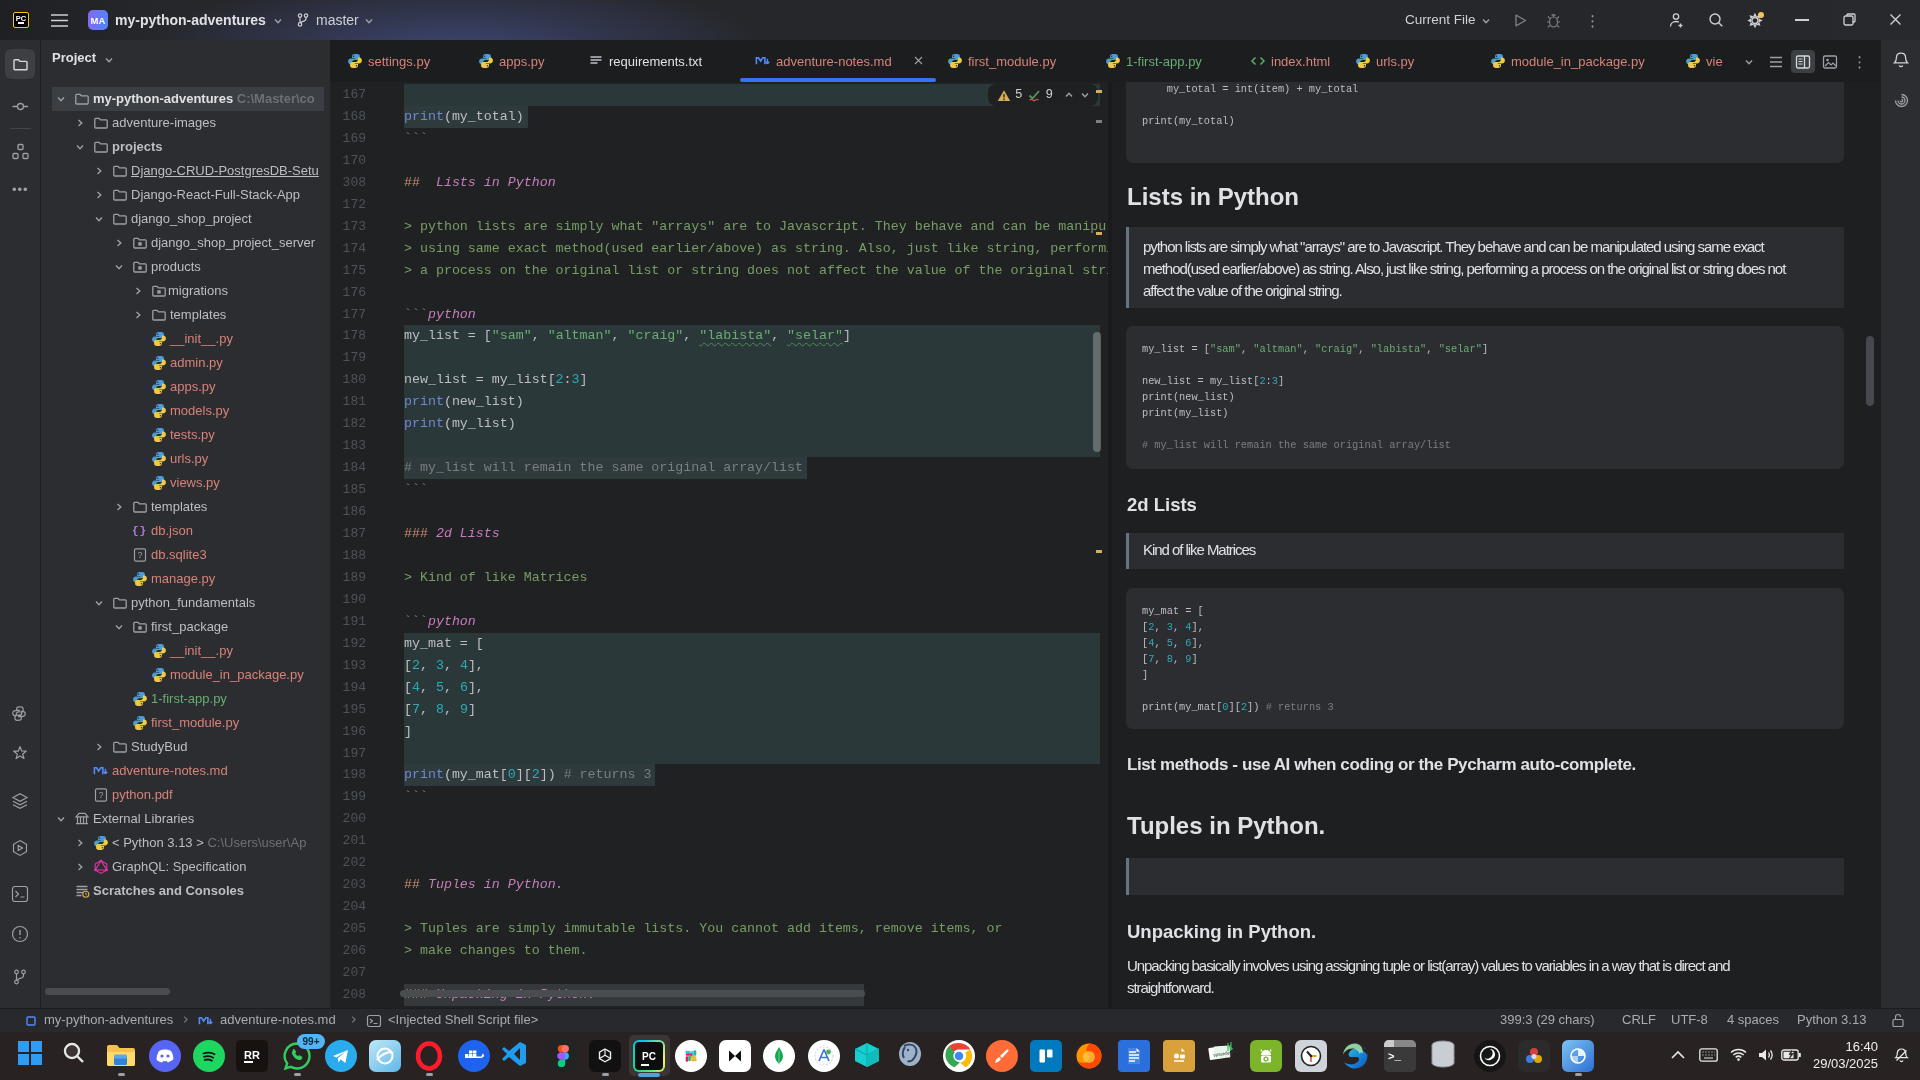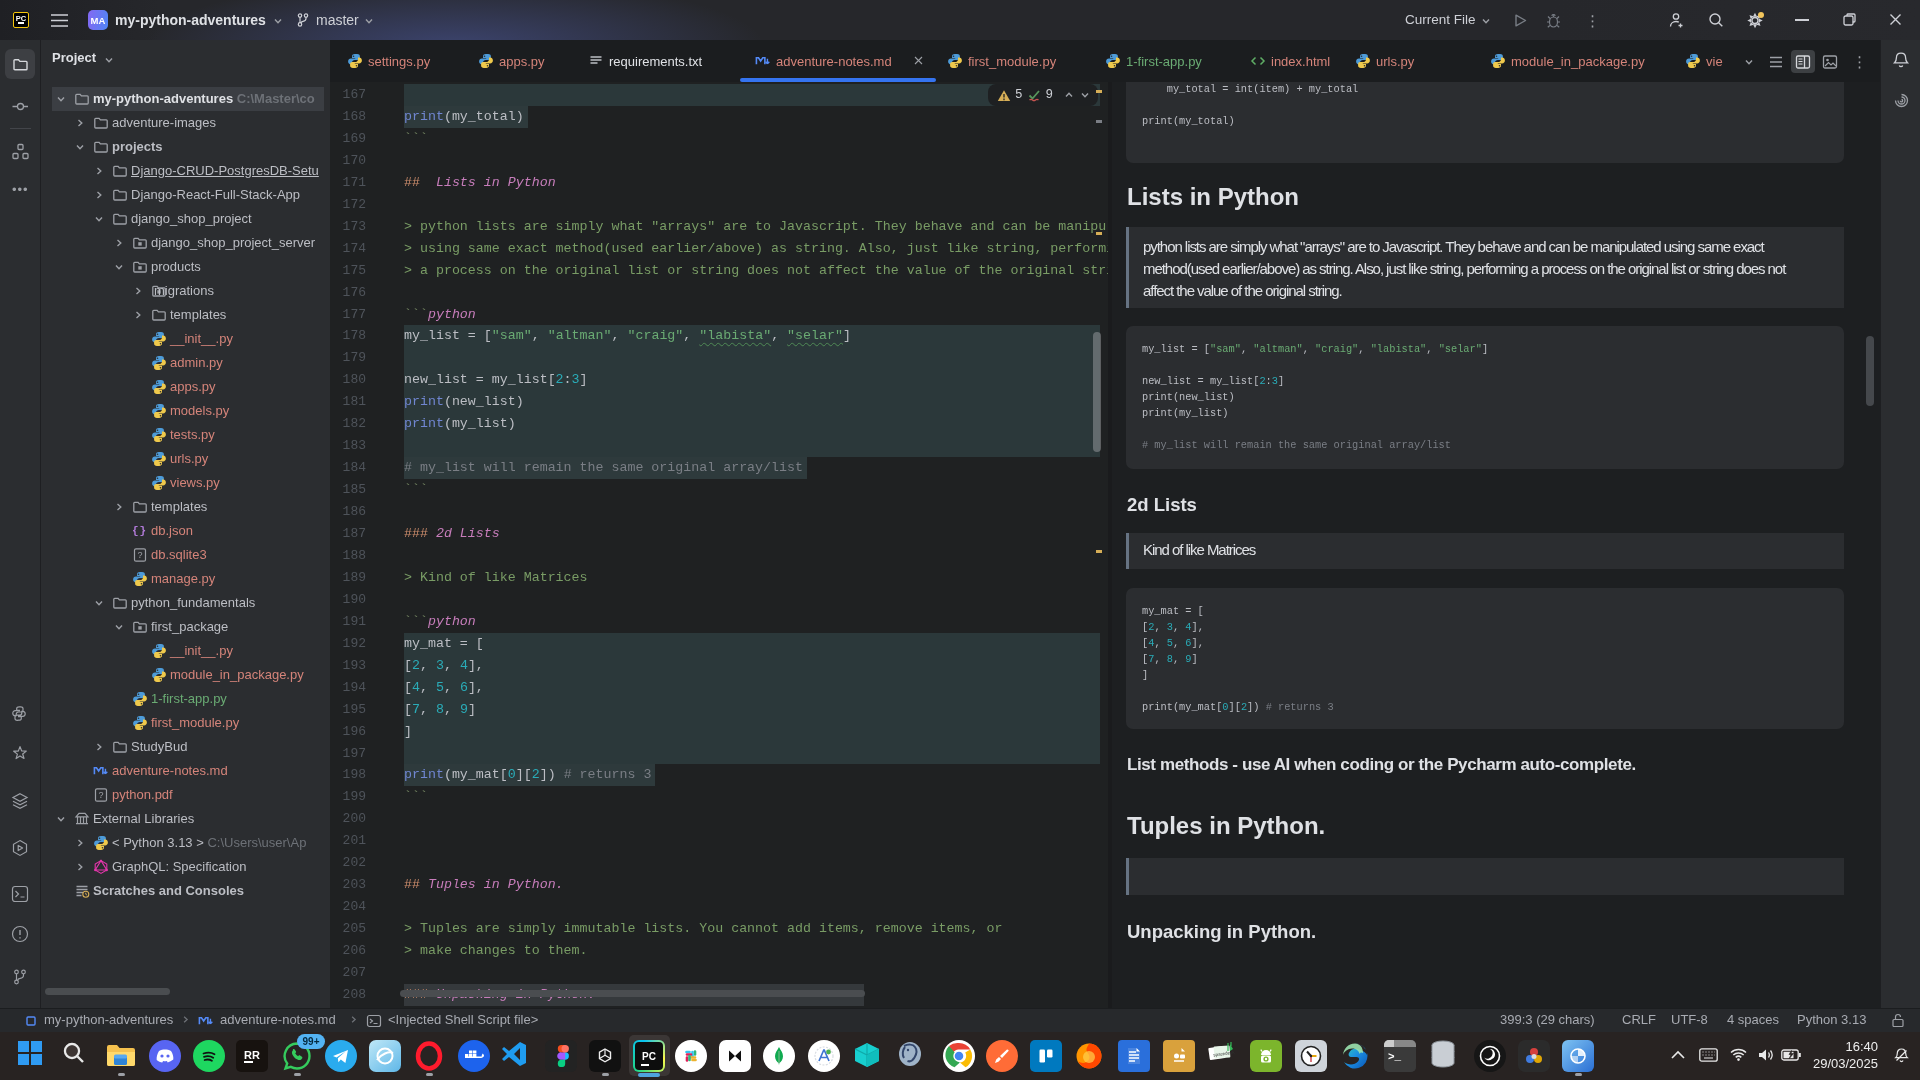--- a/index.html
+++ b/index.html
@@ -328,21 +328,21 @@
           <path d="M4.5 3 7.8 6 4.5 9"></path>
         </g>
       </svg>
     </div>
 <div class="ticon" style="left:109px;top:239px">
       <svg width="16" height="16" viewBox="0 0 16 16">
         <path d="M1.8 4.2c0-.5.4-.9.9-.9h3.4l1.3 1.6h5.9c.5 0 .9.4.9.9v6.3c0 .5-.4.9-.9.9H2.7c-.5 0-.9-.4-.9-.9z" fill="none" stroke="#9da0a6" stroke-width="1.3"></path>
         <rect x="6.3" y="7.2" width="3.4" height="3.4" fill="#9da0a6"></rect>
       </svg>
     </div>
-<div class="trow " style="left:113px;top:239px;">migrations</div>
+<div class="trow " style="left:127px;top:239px;">migrations</div>
 <div class="chev" style="left:90px;top:263px">
       <svg width="12" height="12" viewBox="0 0 12 12">
         <g stroke="#9da0a6" stroke-width="1.4" fill="none">
           <path d="M4.5 3 7.8 6 4.5 9"></path>
         </g>
       </svg>
     </div>
 <div class="ticon" style="left:109px;top:263px">
       <svg width="16" height="16" viewBox="0 0 16 16">
         <path d="M1.8 4.2c0-.5.4-.9.9-.9h3.4l1.3 1.6h5.9c.5 0 .9.4.9.9v6.3c0 .5-.4.9-.9.9H2.7c-.5 0-.9-.4-.9-.9z" fill="none" stroke="#9da0a6" stroke-width="1.3"></path>
@@ -717,21 +717,21 @@
 <div class="fencep" style="left:74px;top:23.95px;width:124px;height:22px"></div>
 <div class="fencep" style="left:74px;top:375.15px;width:403px;height:22px"></div>
 <div class="fencep" style="left:74px;top:682.45px;width:251px;height:22px"></div>
 <div class="abs" style="left:74px;top:901.95px;width:460px;height:22px;background:#35393c"></div>
 <div class="gut" style="left:0;top:2.0px">167</div>
 <div class="gut" style="left:0;top:23.95px">168</div>
 <div class="ln" style="left:74px;top:23.95px"><span class="tb">print</span><span class="tf">(my_total)</span></div>
 <div class="gut" style="left:0;top:45.9px">169</div>
 <div class="ln" style="left:74px;top:45.9px"><span class="td">```</span></div>
 <div class="gut" style="left:0;top:67.85px">170</div>
-<div class="gut" style="left:0;top:89.8px">171</div>
+<div class="gut" style="left:0;top:89.8px">308</div>
 <div class="ln" style="left:74px;top:89.8px"><span class="to">##</span><span class="tv">  Lists in Python</span></div>
 <div class="gut" style="left:0;top:111.75px">172</div>
 <div class="gut" style="left:0;top:133.7px">173</div>
 <div class="ln" style="left:74px;top:133.7px"><span class="tq">&gt; python lists are simply what "arrays" are to Javascript. They behave and can be manipulated</span></div>
 <div class="gut" style="left:0;top:155.65px">174</div>
 <div class="ln" style="left:74px;top:155.65px"><span class="tq">&gt; using same exact method(used earlier/above) as string. Also, just like string, performing</span></div>
 <div class="gut" style="left:0;top:177.6px">175</div>
 <div class="ln" style="left:74px;top:177.6px"><span class="tq">&gt; a process on the original list or string does not affect the value of the original string.</span></div>
 <div class="gut" style="left:0;top:199.55px">176</div>
 <div class="gut" style="left:0;top:221.5px">177</div>
@@ -840,20 +840,21 @@
 <div class="pvcode" style="left:30px;top:521px"><span style="color:#bcbec4">my_mat = [</span></div>
 <div class="pvcode" style="left:30px;top:537px"><span style="color:#bcbec4">[</span><span style="color:#2aacb8">2</span><span style="color:#bcbec4">, </span><span style="color:#2aacb8">3</span><span style="color:#bcbec4">, </span><span style="color:#2aacb8">4</span><span style="color:#bcbec4">],</span></div>
 <div class="pvcode" style="left:30px;top:553px"><span style="color:#bcbec4">[</span><span style="color:#2aacb8">4</span><span style="color:#bcbec4">, </span><span style="color:#2aacb8">5</span><span style="color:#bcbec4">, </span><span style="color:#2aacb8">6</span><span style="color:#bcbec4">],</span></div>
 <div class="pvcode" style="left:30px;top:569px"><span style="color:#bcbec4">[</span><span style="color:#2aacb8">7</span><span style="color:#bcbec4">, </span><span style="color:#2aacb8">8</span><span style="color:#bcbec4">, </span><span style="color:#2aacb8">9</span><span style="color:#bcbec4">]</span></div>
 <div class="pvcode" style="left:30px;top:585px"><span style="color:#bcbec4">]</span></div>
 <div class="pvcode" style="left:30px;top:617px"><span style="color:#bcbec4">print(my_mat[</span><span style="color:#2aacb8">0</span><span style="color:#bcbec4">][</span><span style="color:#2aacb8">2</span><span style="color:#bcbec4">])</span><span style="color:#bcbec4"> </span><span style="color:#7a7e85"># returns 3</span></div>
 <div class="pvh4" style="left:15px;top:673px">List methods - use AI when coding or the Pycharm auto-complete.</div>
 <div class="pvh2" style="left:15px;top:730px">Tuples in Python.</div>
 <div class="bq" style="top:776px;height:37px"></div>
 <div class="pvh3" style="left:15px;top:839px">Unpacking in Python.</div>
+<div class="pvtext" style="left:15px;top:873px;width:680px;line-height:22px">Unpacking basically involves using assigning tuple or list(array) values to variables in a way that is direct and<br>straightforward.</div>
 <div class="abs" style="left:754px;top:254px;width:8px;height:70px;background:#45484c;border-radius:4px"></div>
 </div>
 <div id="pvdivider"></div>
 <div id="rightstrip">
 <div class="abs" style="left:11px;top:11px">
       <svg width="18" height="18" viewBox="0 0 18 18">
         <g stroke="#ced0d6" stroke-width="1.3" fill="none">
           <path d="M9 2.2c2.8 0 4.6 2 4.6 4.6 0 3.4 1.4 4.5 1.9 5H2.5c.5-.5 1.9-1.6 1.9-5C4.4 4.2 6.2 2.2 9 2.2z"></path>
           <path d="M7.3 14.5a1.8 1.8 0 0 0 3.4 0"></path>
         </g>

